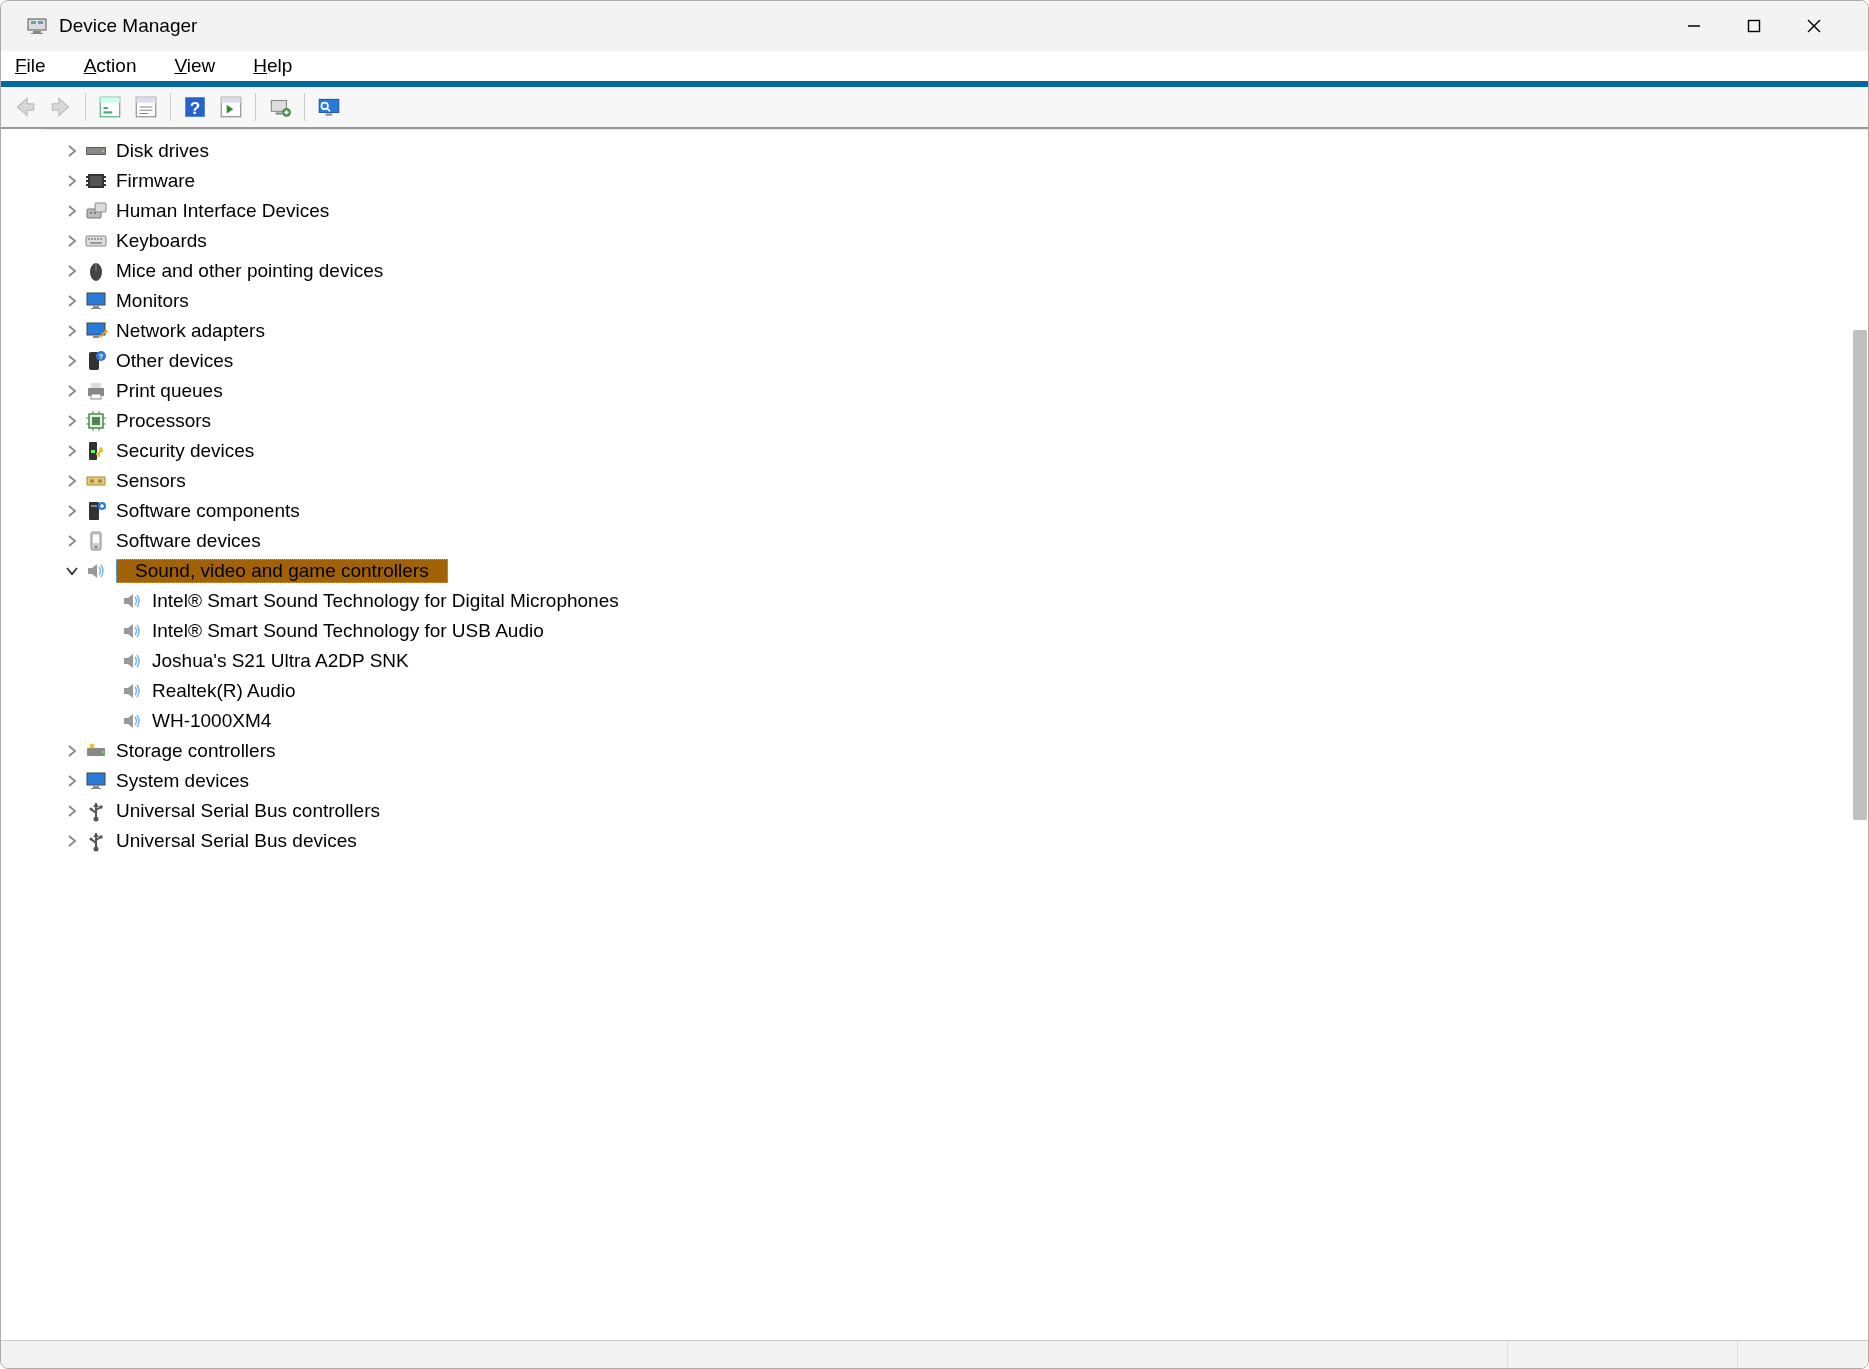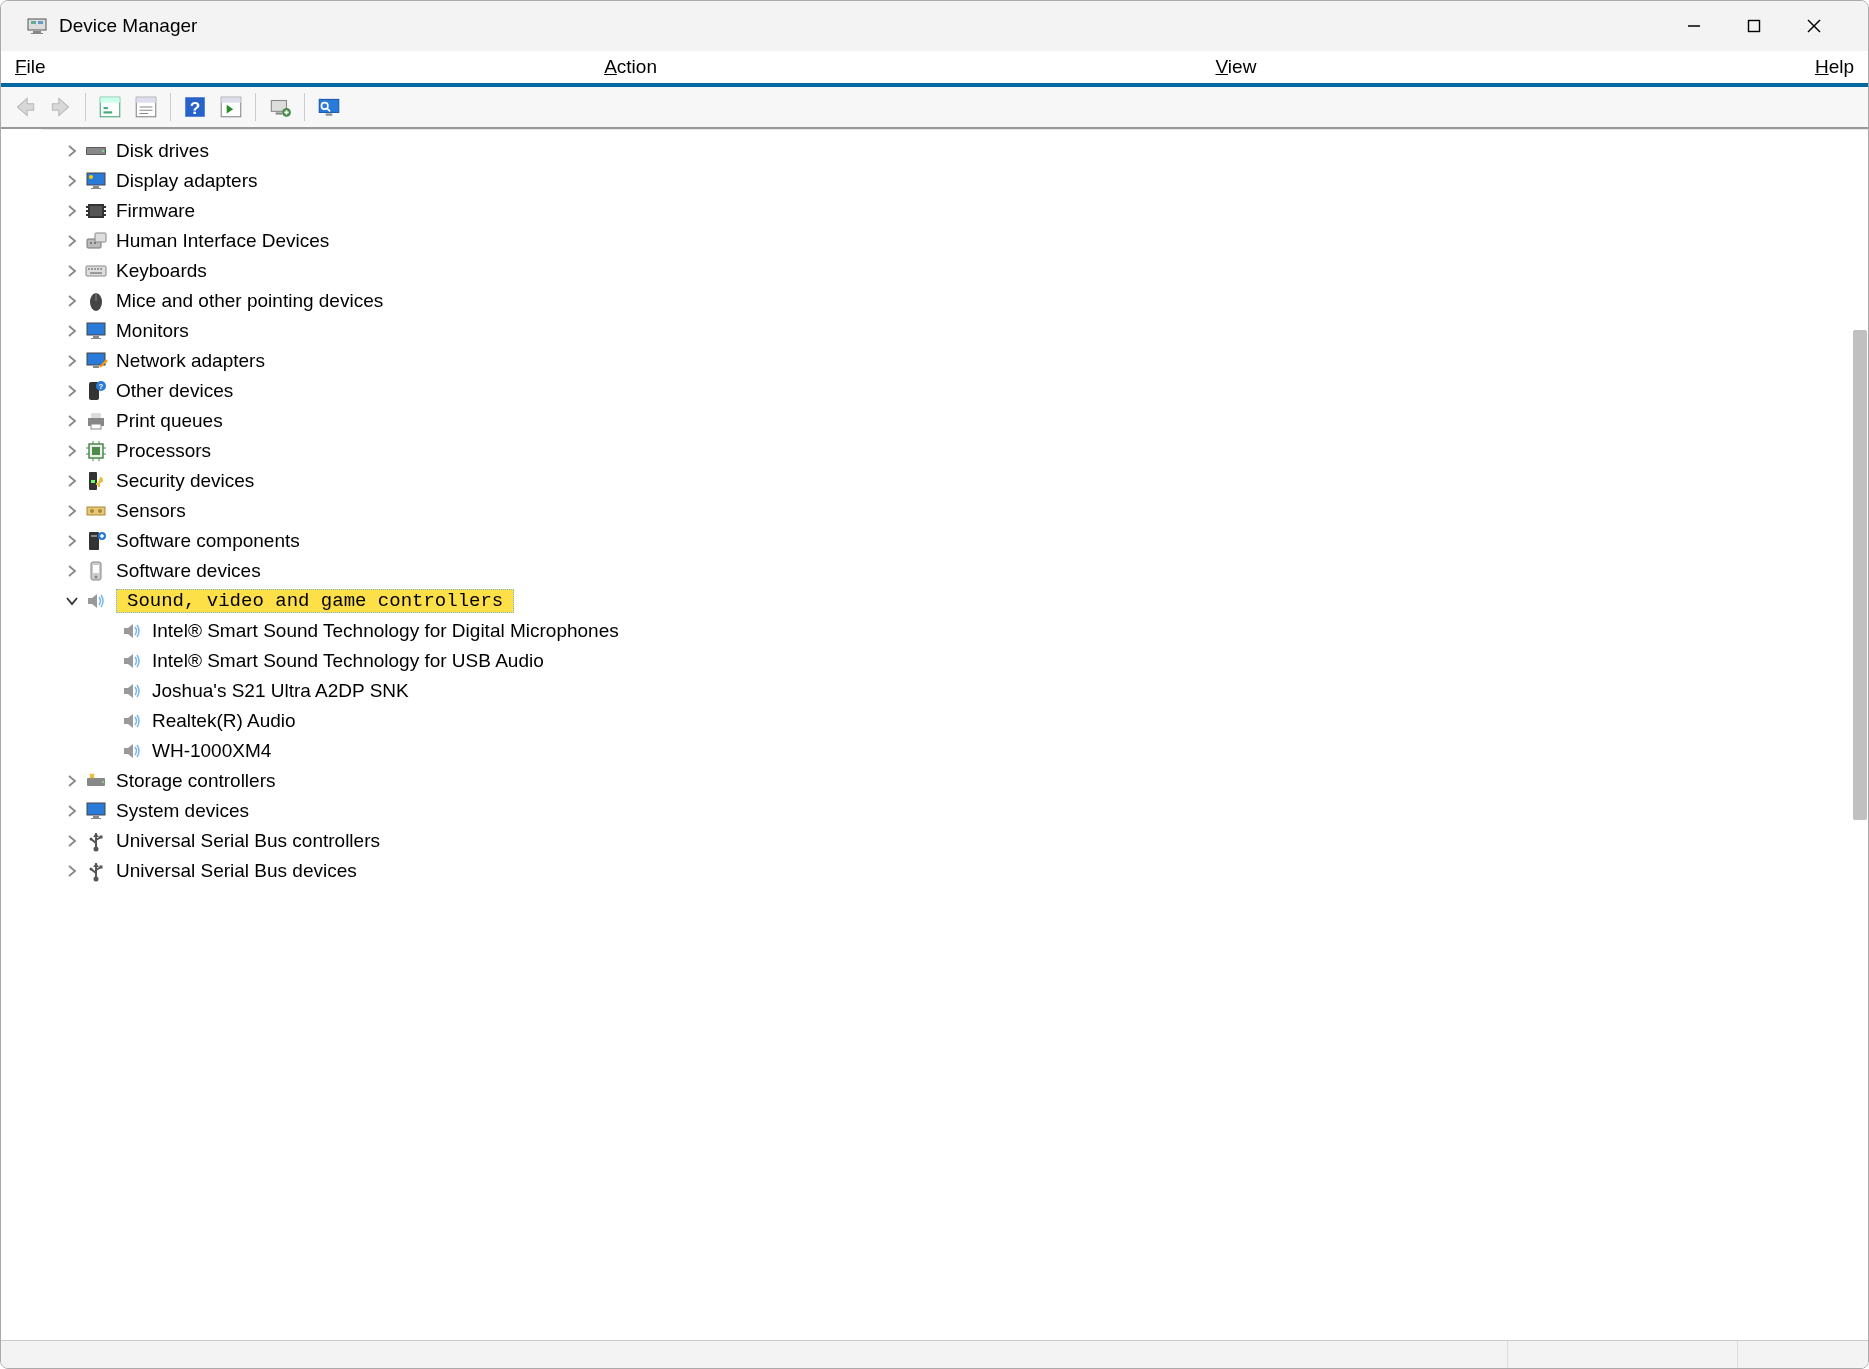--- a/index.html
+++ b/index.html
@@ -3,35 +3,35 @@
 <meta charset="utf-8">
 <style>
   * { box-sizing: border-box; margin: 0; padding: 0; font-family: "Segoe UI", Tahoma, sans-serif; }
   body { background: #fff; width: 1869px; height: 1369px; overflow: hidden; border: 1px solid #aaa; border-radius: 8px; }
   .window { display: flex; flex-direction: column; height: 100%; }
   .titlebar { background: #f3f3f3; height: 50px; display: flex; align-items: center; padding: 0 24px; }
   .titlebar .app-icon { width: 24px; height: 24px; margin-right: 10px; }
   .titlebar .title { font-size: 19px; color: #000; flex: 1; }
   .titlebar .wbtn { width: 60px; height: 50px; display: flex; align-items: center; justify-content: center; color: #000; }
   .titlebar .wbtn svg { width: 16px; height: 16px; }
-  .menubar { background: #fff; height: 36px; display: flex; align-items: center; padding: 0 14px; border-bottom: 4px solid #0369a1; gap: 38px; justify-content: space-between; }
+  .menubar { background: #fff; height: 36px; display: flex; align-items: center; padding: 0 14px; border-bottom: 6px solid #0369a1; gap: 38px; }
   .menubar .menu { font-size: 19px; color: #000; }
   .menubar .menu .u { text-decoration: underline; }
   .toolbar { background: #f7f7f7; height: 42px; display: flex; align-items: center; padding: 0 8px; border-bottom: 2px solid #999; gap: 4px; }
   .toolbar .sep { width: 1px; height: 28px; background: #ccc; margin: 0 4px; }
   .toolbar .tbtn { width: 32px; height: 32px; display: flex; align-items: center; justify-content: center; }
   .toolbar .tbtn svg { width: 26px; height: 26px; }
   .toolbar .tbtn.disabled { opacity: 0.55; }
   .tree-wrap { flex: 1; position: relative; overflow: hidden; background: #fff; border-top: 1px solid #e8e8e8; margin-left: 41px; }
   .tree { position: absolute; inset: 0; overflow-y: auto; padding: 6px 0 6px 20px; }
   .node { display: flex; align-items: center; height: 30px; font-size: 19px; color: #000; white-space: nowrap; }
   .node .chev { width: 20px; height: 20px; display: flex; align-items: center; justify-content: center; margin-right: 2px; }
   .node .chev svg { width: 14px; height: 14px; }
   .node .icon { width: 24px; height: 24px; margin-right: 8px; display: flex; align-items: center; justify-content: center; }
-  .node .label.selected { background: #fde047; border: 1px dotted #7ab7e8; padding: 0 10px; font-family: Liberation Mono, monospace; }
+  .node .label.selected { background: #a16207; border: 1px dotted #7ab7e8; padding: 0 18px; }
   .children { padding-left: 58px; }
   .children .node { padding-left: 0; }
   .children .node .chev { width: 0; margin: 0; }
   .statusbar { height: 28px; border-top: 1px solid #ccc; background: #f3f3f3; display: flex; }
   .statusbar .cell { border-right: 1px solid #ddd; height: 100%; }
   .statusbar .cell:nth-child(1){ flex: 1; }
   .statusbar .cell:nth-child(2){ width: 230px; }
   .statusbar .cell:nth-child(3){ width: 130px; border-right: none;}
   .scroll-thumb { position: absolute; right: 1px; width: 14px; background: #c0c0c0; border-radius: 2px; }
   .tree::-webkit-scrollbar { width: 18px; }
@@ -152,36 +152,20 @@
             </svg>
           </span>
           <span class="icon">
             <svg viewBox="0 0 24 24">
               <rect x="2" y="8" width="20" height="8" rx="1" fill="#5a5a5a"></rect>
               <rect x="3" y="9" width="18" height="6" fill="#888"></rect>
               <circle cx="19" cy="12" r="1" fill="#6f6"></circle>
             </svg>
           </span>
           <span class="label">Disk drives</span>
-        </div>
-        <div class="node">
-          <span class="chev">
-            <svg viewBox="0 0 14 14">
-              <path d="M4 2 L10 7 L4 12" fill="none" stroke="#888" stroke-width="1.8"></path>
-            </svg>
-          </span>
-          <span class="icon">
-            <svg viewBox="0 0 24 24">
-              <rect x="3" y="4" width="18" height="12" fill="#2a7ad9" stroke="#444"></rect>
-              <rect x="9" y="17" width="6" height="2" fill="#888"></rect>
-              <rect x="7" y="19" width="10" height="1" fill="#888"></rect>
-              <circle cx="7" cy="8" r="2" fill="#fc0"></circle>
-            </svg>
-          </span>
-          <span class="label">Display adapters</span>
         </div>
         <div class="node">
           <span class="chev">
             <svg viewBox="0 0 14 14">
               <path d="M4 2 L10 7 L4 12" fill="none" stroke="#888" stroke-width="1.8"></path>
             </svg>
           </span>
           <span class="icon">
             <svg viewBox="0 0 24 24">
               <rect x="4" y="5" width="16" height="14" fill="#333"></rect>

